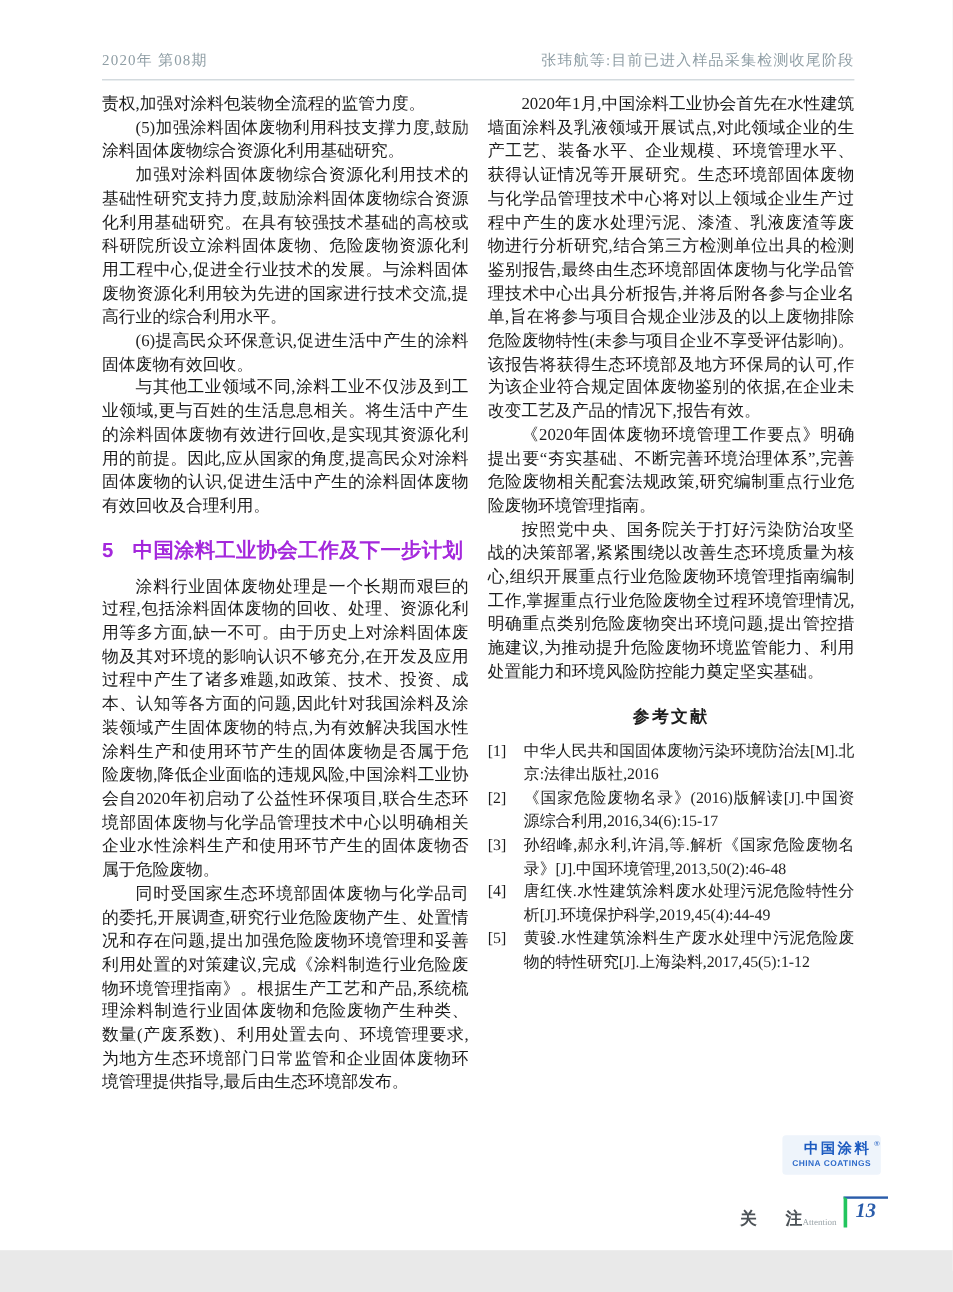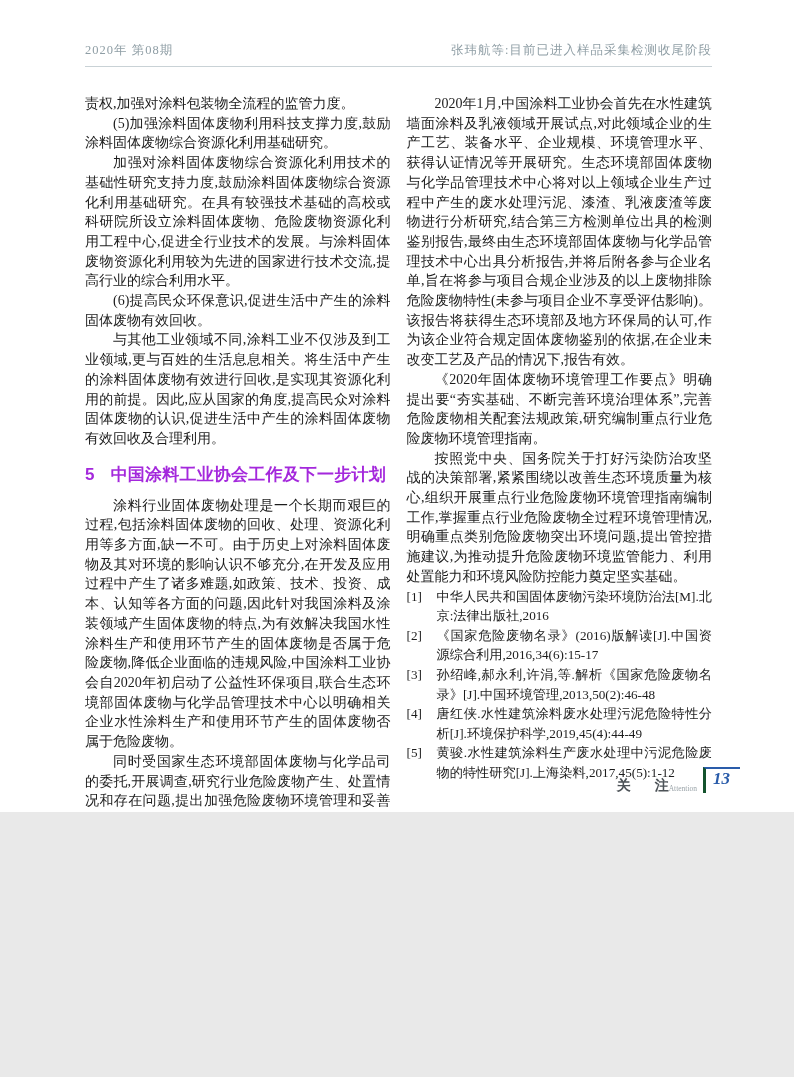--- a/index.html
+++ b/index.html
@@ -1,33 +1,33 @@
 <!DOCTYPE html>
 <html><head>
 <meta charset="utf-8">
 <style>
   html,body{margin:0;padding:0;background:#e9e9e9;}
   .page{
-    position:relative;width:794px;height:812px;background:#ffffff;
+    position:relative;width:794px;height:1042px;background:#ffffff;
     font-family:"Liberation Serif","DejaVu Serif",serif;color:#1c1c1c;
     margin:0 auto;overflow:hidden;box-sizing:border-box;
   }
   
   .page-header{
     position:absolute;top:42px;left:85px;right:82px;
     display:flex;justify-content:space-between;align-items:flex-end;
     font-size:12.5px;color:#8f9ea5;letter-spacing:1px;
     border-bottom:1px solid #c9d2d6;padding-bottom:7px;
   }
   
   .content{
     position:absolute;top:78px;left:85px;right:82px;
     display:flex;gap:16px;
   }
-  .col{width:50%;margin-top:16px;}
+  .col{width:50%;}
   p.body-p{
     margin:0;font-size:14px;line-height:19.7px;text-align:justify;
     word-break:break-all;
   }
   p.indent{text-indent:2em;}
   .section-heading{
     margin:15px 0 10px 0;
     font-family:"Liberation Sans","DejaVu Sans",sans-serif;
     font-weight:bold;font-size:17px;line-height:22px;color:#a428dc;
     letter-spacing:0.2px;white-space:nowrap;
@@ -40,21 +40,21 @@
   }
   .ref{
     display:flex;font-size:13.2px;line-height:19.6px;margin:0;
   }
   .ref-index{flex:none;width:30px;}
   .ref-text{flex:1;text-align:justify;word-break:break-all;}
   
   .logo{
     position:absolute;top:946px;right:60px;
     background:#eef4fb;border-radius:3px;padding:5px 8px 4px 8px;
-    display:flex;flex-direction:column;align-items:center;
+    display:flex;flex-direction:column;align-items:flex-end;
   }
   .logo-title{
     font-family:"Liberation Sans","DejaVu Sans",sans-serif;
     font-weight:bold;font-size:12px;letter-spacing:2px;color:#1d5bc0;
     line-height:13px;position:relative;
   }
   .logo-tm{
     position:absolute;top:-3px;right:-7px;font-size:6px;letter-spacing:0;
     color:#1d5bc0;font-weight:normal;
   }
@@ -74,21 +74,21 @@
   .footer-cn{
     font-family:"Liberation Sans","DejaVu Sans",sans-serif;
     font-weight:bold;font-size:14px;color:#4c5257;letter-spacing:10px;
     line-height:15px;margin-right:-10px;
   }
   .footer-en{
     font-family:Liberation Serif, serif;
     font-size:7.5px;color:#9aa3a8;line-height:9px;margin-top:1px;
   }
   .page-num{
-    display:inline-block;border-top:2px solid #2a5caa;border-left:3px solid #14532d;
+    display:inline-block;border-top:2px solid #2a5caa;border-left:3px solid #22c55e;
     padding:1px 10px 5px 7px;color:#2a5caa;
     font-family:"Liberation Serif","DejaVu Serif",serif;
     font-style:italic;font-weight:bold;font-size:17px;line-height:18px;
   }
 </style>
 </head>
 <body>
 
 <div class="page">
 
@@ -112,20 +112,21 @@
 
       <p class="body-p indent">涂料行业固体废物处理是一个长期而艰巨的过程,包括涂料固体废物的回收、处理、资源化利用等多方面,缺一不可。由于历史上对涂料固体废物及其对环境的影响认识不够充分,在开发及应用过程中产生了诸多难题,如政策、技术、投资、成本、认知等各方面的问题,因此针对我国涂料及涂装领域产生固体废物的特点,为有效解决我国水性涂料生产和使用环节产生的固体废物是否属于危险废物,降低企业面临的违规风险,中国涂料工业协会自2020年初启动了公益性环保项目,联合生态环境部固体废物与化学品管理技术中心以明确相关企业水性涂料生产和使用环节产生的固体废物否属于危险废物。</p>
       <p class="body-p indent">同时受国家生态环境部固体废物与化学品司的委托,开展调查,研究行业危险废物产生、处置情况和存在问题,提出加强危险废物环境管理和妥善利用处置的对策建议,完成《涂料制造行业危险废物环境管理指南》。根据生产工艺和产品,系统梳理涂料制造行业固体废物和危险废物产生种类、数量(产废系数)、利用处置去向、环境管理要求,为地方生态环境部门日常监管和企业固体废物环境管理提供指导,最后由生态环境部发布。</p>
     </div>
 
     <div class="col">
       <p class="body-p indent">2020年1月,中国涂料工业协会首先在水性建筑墙面涂料及乳液领域开展试点,对此领域企业的生产工艺、装备水平、企业规模、环境管理水平、获得认证情况等开展研究。生态环境部固体废物与化学品管理技术中心将对以上领域企业生产过程中产生的废水处理污泥、漆渣、乳液废渣等废物进行分析研究,结合第三方检测单位出具的检测鉴别报告,最终由生态环境部固体废物与化学品管理技术中心出具分析报告,并将后附各参与企业名单,旨在将参与项目合规企业涉及的以上废物排除危险废物特性(未参与项目企业不享受评估影响)。该报告将获得生态环境部及地方环保局的认可,作为该企业符合规定固体废物鉴别的依据,在企业未改变工艺及产品的情况下,报告有效。</p>
       <p class="body-p indent">《2020年固体废物环境管理工作要点》明确提出要“夯实基础、不断完善环境治理体系”,完善危险废物相关配套法规政策,研究编制重点行业危险废物环境管理指南。</p>
       <p class="body-p indent">按照党中央、国务院关于打好污染防治攻坚战的决策部署,紧紧围绕以改善生态环境质量为核心,组织开展重点行业危险废物环境管理指南编制工作,掌握重点行业危险废物全过程环境管理情况,明确重点类别危险废物突出环境问题,提出管控措施建议,为推动提升危险废物环境监管能力、利用处置能力和环境风险防控能力奠定坚实基础。</p>
 
+      <h3 class="ref-title">参考文献</h3>
 
       <div class="ref">
         <span class="ref-index">[1]</span>
         <span class="ref-text">中华人民共和国固体废物污染环境防治法[M].北京:法律出版社,2016</span>
       </div>
       <div class="ref">
         <span class="ref-index">[2]</span>
         <span class="ref-text">《国家危险废物名录》(2016)版解读[J].中国资源综合利用,2016,34(6):15-17</span>
       </div>
       <div class="ref">

